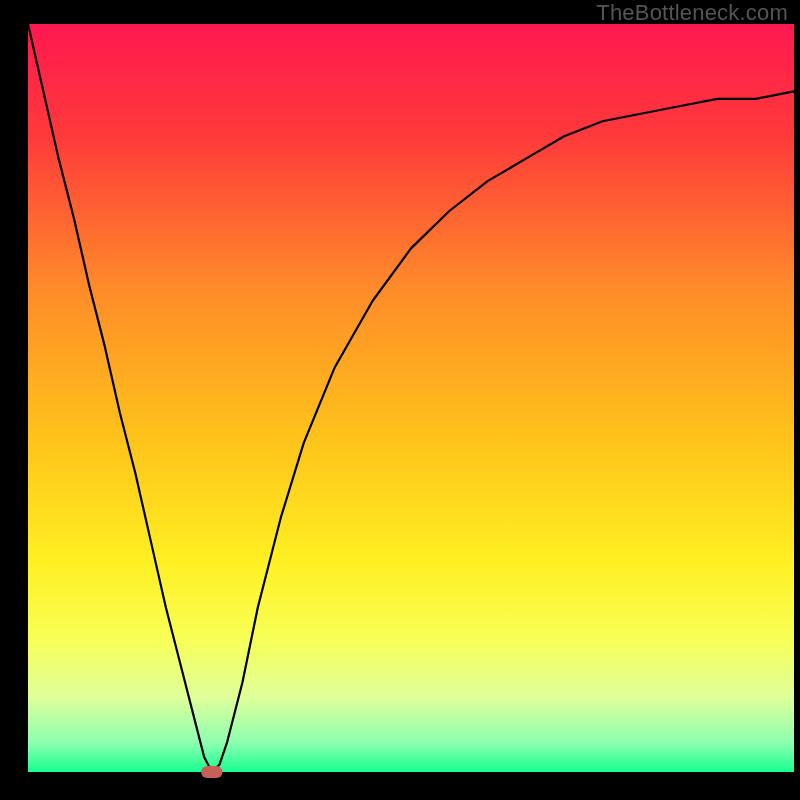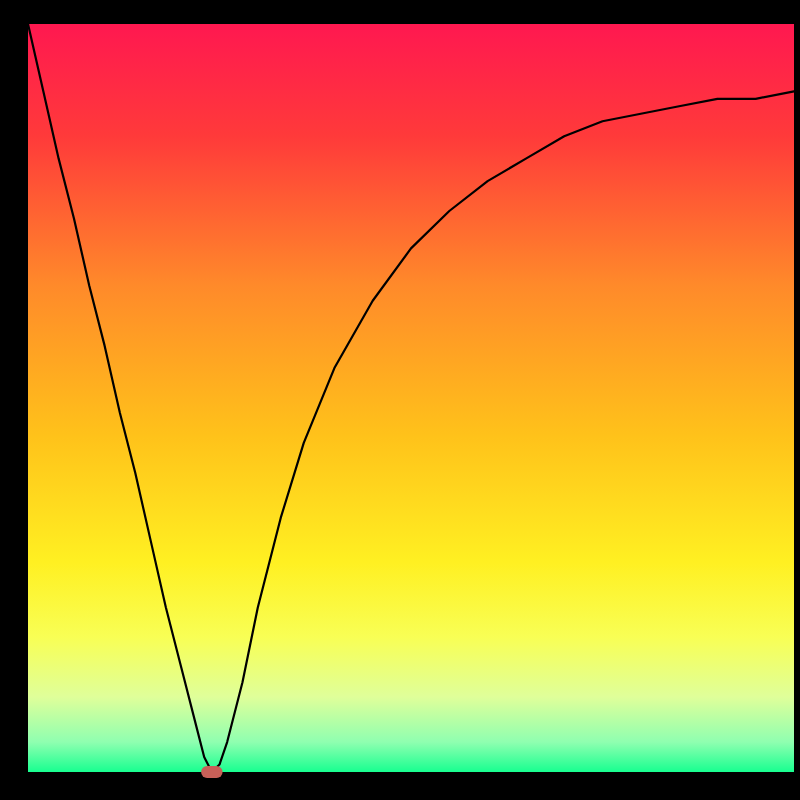--- a/index.html
+++ b/index.html
@@ -30,20 +30,21 @@
   svg {
     position: absolute;
     top: 0;
     left: 0;
   }
 </style>
 </head>
 <body>
 
 <div class="chart-container">
+  <div class="watermark">TheBottleneck.com</div>
   <svg id="chart-svg" width="800" height="800" viewBox="0 0 800 800">
       <defs>
         <linearGradient id="bg-grad" x1="0" y1="0" x2="0" y2="1">
           <stop offset="0%" stop-color="#ff1850"></stop>
           <stop offset="15%" stop-color="#ff3a3a"></stop>
           <stop offset="35%" stop-color="#ff8a2a"></stop>
           <stop offset="55.00000000000001%" stop-color="#ffc21a"></stop>
           <stop offset="72%" stop-color="#fff022"></stop>
           <stop offset="82%" stop-color="#f8ff55"></stop>
           <stop offset="90%" stop-color="#dfff9a"></stop>

